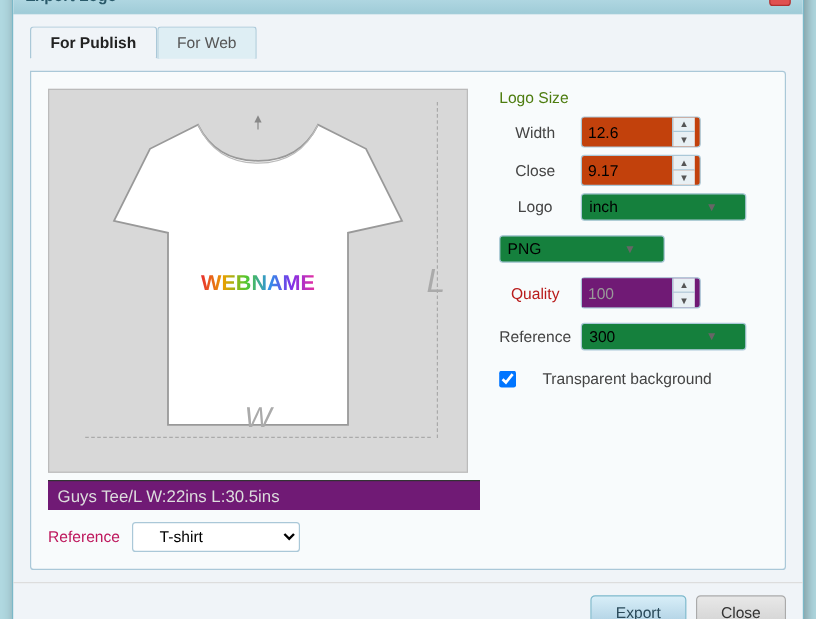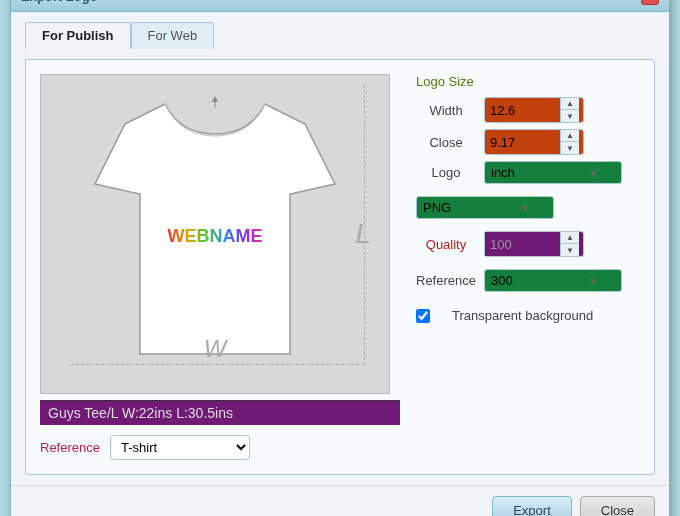--- a/index.html
+++ b/index.html
@@ -121,21 +121,21 @@
       align-items: center;
       gap: 10px;
       padding-top: 4px;
     }
     .reference-label {
       color: #be185d;
       font-size: 13px;
     }
     .reference-select {
       width: 140px;
-      padding: 3px 6px;
+      padding: 3px 18px;
       border: 1px solid #aac8d8;
       border-radius: 3px;
       background: white;
       font-size: 13px;
       cursor: pointer;
     }
     .settings-section {
       flex: 1;
       display: flex;
       flex-direction: column;

